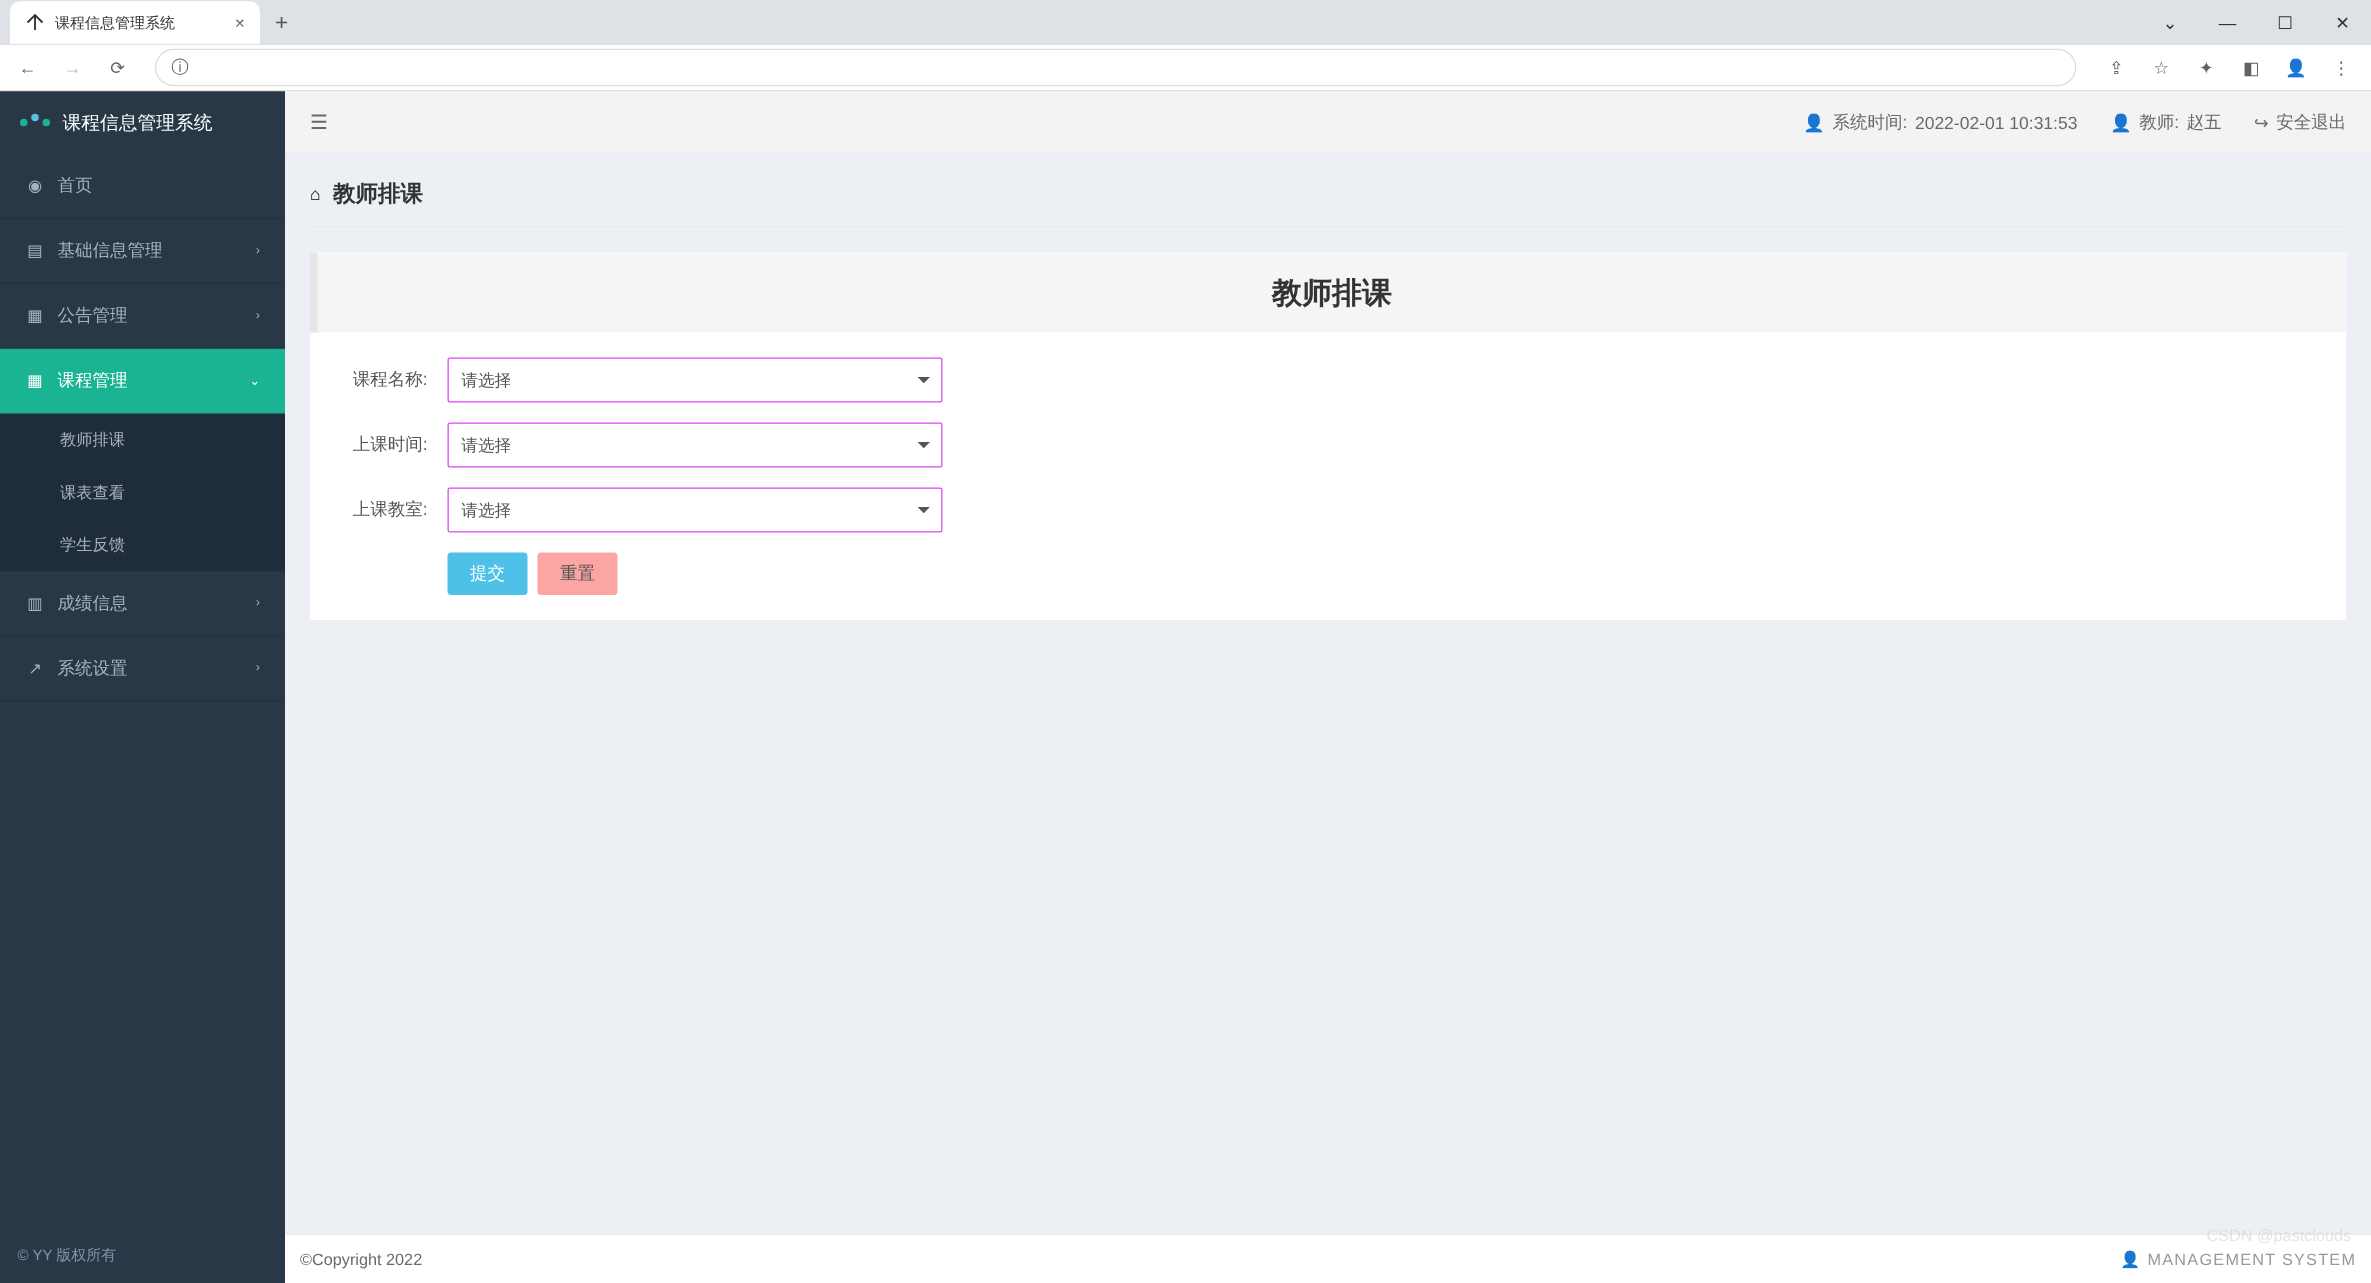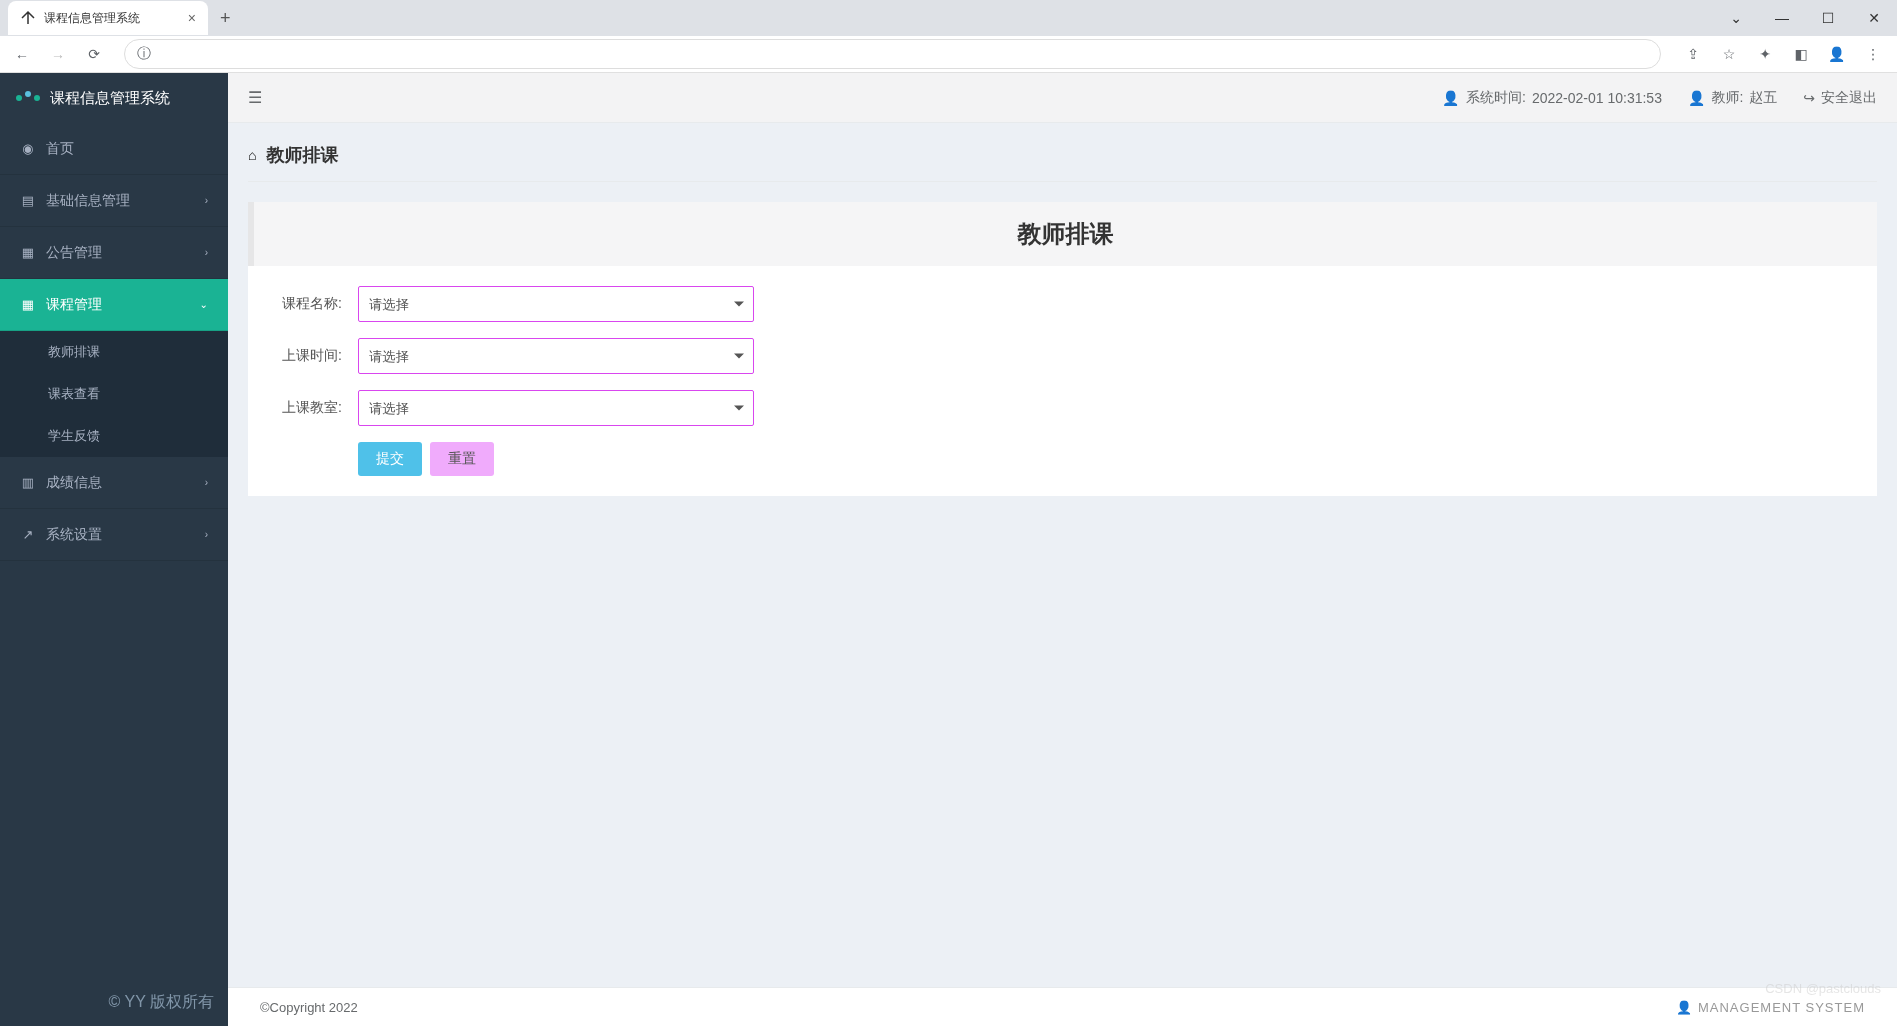--- a/index.html
+++ b/index.html
@@ -32,21 +32,21 @@
     .logo-dots { display: flex; gap: 3px; }
     .logo-dot { width: 6px; height: 6px; border-radius: 50%; }
     .sidebar-menu { list-style: none; flex: 1; }
     .menu-item { display: flex; align-items: center; height: 52px; padding: 0 20px; gap: 10px; cursor: pointer; border-bottom: 1px solid rgba(0,0,0,0.1); }
     .menu-item.active { background: #1ab394; color: #fff; }
     .menu-icon { width: 16px; text-align: center; font-size: 13px; }
     .menu-label { flex: 1; }
     .menu-chevron { font-size: 10px; }
     .submenu { list-style: none; background: #1f2d3a; }
     .submenu-item { display: flex; align-items: center; height: 42px; padding: 0 20px 0 48px; cursor: pointer; font-size: 13px; }
-    .sidebar-footer { text-align: right; padding: 14px; font-size: 16px; color: #8095a8; }
+    .sidebar-footer { text-align: left; padding: 14px; font-size: 12px; color: #8095a8; }
     
     
     .main { flex: 1; display: flex; flex-direction: column; }
     .topbar { height: 50px; background: #f3f3f4; border-bottom: 1px solid #e7eaec; display: flex; align-items: center; padding: 0 20px; }
     .hamburger { color: #676a6c; font-size: 16px; cursor: pointer; }
     .topbar-right { margin-left: auto; display: flex; gap: 26px; align-items: center; color: #676a6c; font-size: 14px; }
     .topbar-item { display: flex; align-items: center; gap: 6px; }
     
     .content { flex: 1; padding: 20px; overflow: auto; }
     .page-header { display: flex; align-items: center; gap: 10px; padding-bottom: 14px; border-bottom: 1px solid #e7eaec; margin-bottom: 20px; }
@@ -58,23 +58,23 @@
     
     .form { padding: 0 20px 20px; }
     .form-row { display: flex; align-items: center; margin-bottom: 16px; }
     .form-label { width: 90px; text-align: right; padding-right: 16px; color: #555; }
     .form-select { width: 396px; height: 36px; border: 1px solid #d946ef; border-radius: 2px; padding: 0 10px; color: #555; background: #fff; appearance: none; position: relative; }
     .select-wrap { position: relative; width: 396px; }
     .select-wrap::after { content: ""; position: absolute; right: 10px; top: 50%; transform: translateY(-50%); border-left: 5px solid transparent; border-right: 5px solid transparent; border-top: 5px solid #555; pointer-events: none; }
     .form-actions { padding-left: 90px; display: flex; gap: 8px; }
     .btn { height: 34px; padding: 0 18px; border: none; border-radius: 3px; cursor: pointer; font-size: 14px; }
     .btn-primary { background: #4fc1e9; color: #fff; }
-    .btn-default { background: #f0abfc; color: #555; }
-    
-    .footer { background: #fff; border-top: 1px solid #e7eaec; padding: 12px 32px; display: flex; justify-content: space-between; color: #676a6c; font-size: 13px; }
+    .btn-default { background: #fca5a5; color: #555; }
+    
+    .footer { background: #fff; border-top: 1px solid #e7eaec; padding: 12px 12px; display: flex; justify-content: space-between; color: #676a6c; font-size: 13px; }
     .footer-right { color: #999; letter-spacing: 1px; }
     .watermark { position: absolute; bottom: 30px; right: 16px; color: #ccc; font-size: 13px; opacity: 0.5; }
   </style>
 </head>
 <body>
 
 <div class="browser-chrome">
   <div class="tab-bar">
     <div class="tab">
       <span class="tab-icon">

